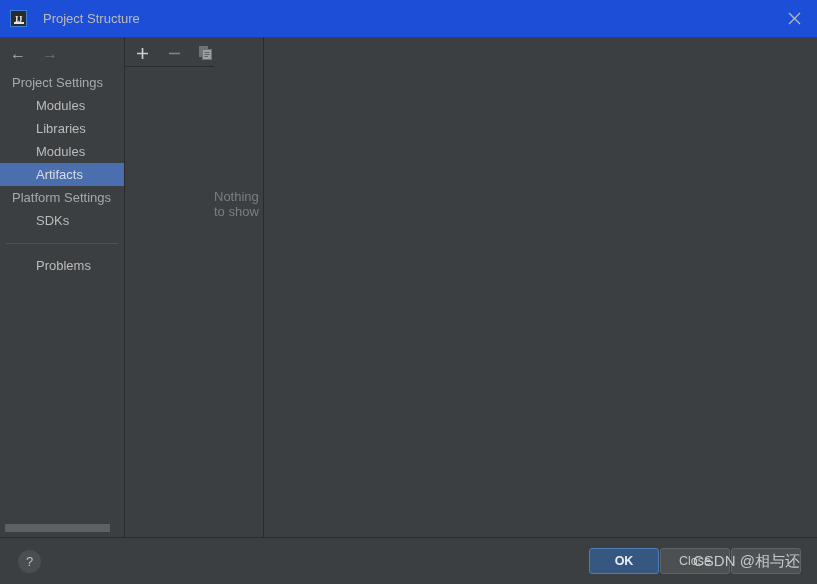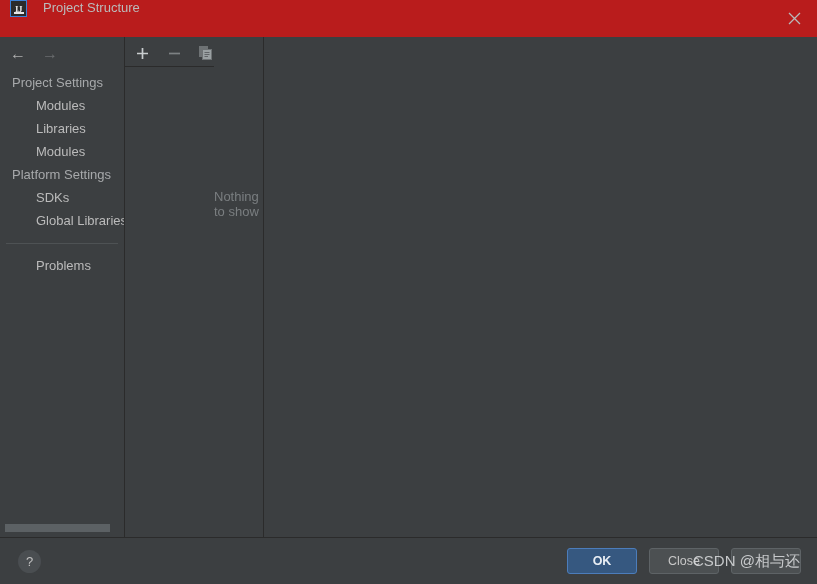--- a/index.html
+++ b/index.html
@@ -12,22 +12,22 @@
   .window {
     position: relative;
     width: 817px; height: 584px;
     background: #3c3f41;
     display: flex; flex-direction: column;
   }
 
   
   .titlebar {
     height: 37px; flex: 0 0 37px;
-    background: #b91c1c;
-    display: flex; align-items: flex-start;
+    background: #1d4ed8;
+    display: flex; align-items: center;
     position: relative;
   }
   .app-icon {
     width: 17px; height: 17px;
     margin-left: 10px;
     border: 1px solid #3d82d8;
     background: #2b2b2b;
     display: flex; align-items: center; justify-content: center;
     position: relative;
   }
@@ -157,21 +157,21 @@
   }
   .help-btn {
     margin-left: 18px;
     width: 23px; height: 23px; border-radius: 50%;
     background: #4a4e51;
     color: #c0c0c0; font-size: 13px;
     display: flex; align-items: center; justify-content: center;
   }
   .btn-row {
     position: absolute; right: 16px; top: 10px;
-    display: flex; gap: 12px; justify-content: flex-end;
+    display: flex; gap: 1px; justify-content: flex-end;
   }
   .btn {
     width: 70px; height: 26px;
     border: 1px solid #5e6366;
     border-radius: 3px;
     background: #4c5052;
     color: #c7c7c7;
     font-size: 12.5px;
     display: flex; align-items: center; justify-content: center;
   }
@@ -218,24 +218,24 @@
       <div class="nav-bar">
         <span class="nav-arrow">←</span>
         <span class="nav-arrow disabled">→</span>
       </div>
 
       <div class="tree">
         <div class="tree-group">Project Settings</div>
         <div class="tree-item">Modules</div>
         <div class="tree-item">Libraries</div>
         <div class="tree-item">Modules</div>
+        <div class="tree-item selected">Artifacts</div>
 
         <div class="tree-group">Platform Settings</div>
         <div class="tree-item">SDKs</div>
-        <div class="tree-item">Global Libraries</div>
 
         <div class="tree-sep"></div>
         <div class="tree-item">Problems</div>
       </div>
 
       <div class="hscroll-track">
         <div class="hscroll-thumb"></div>
       </div>
     </div>
 

